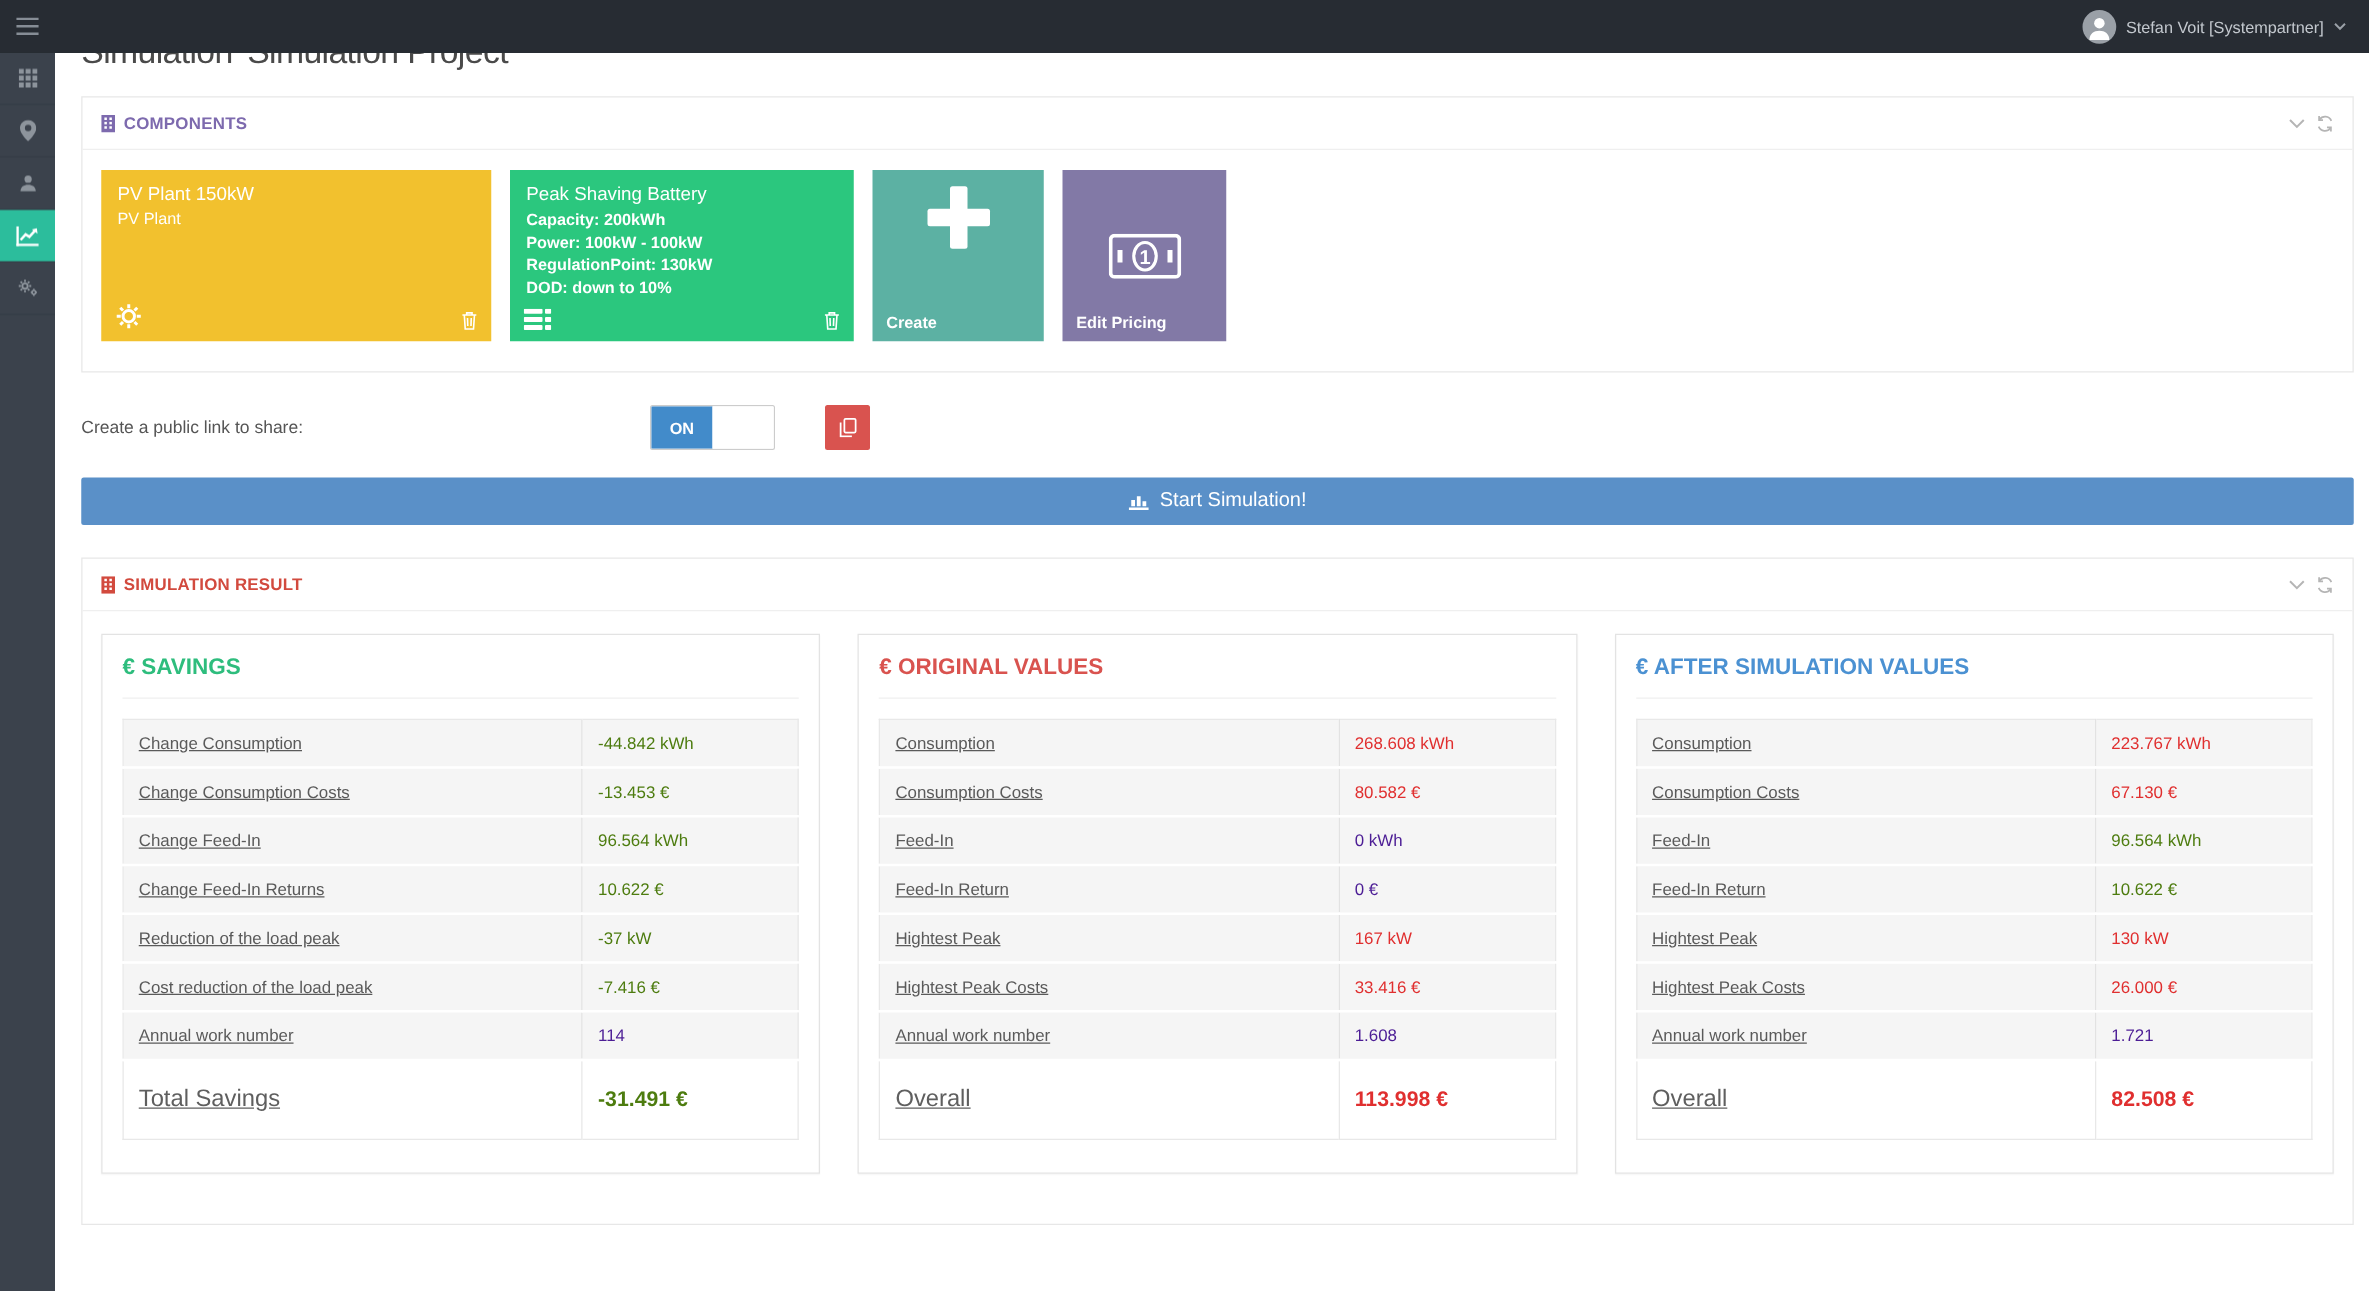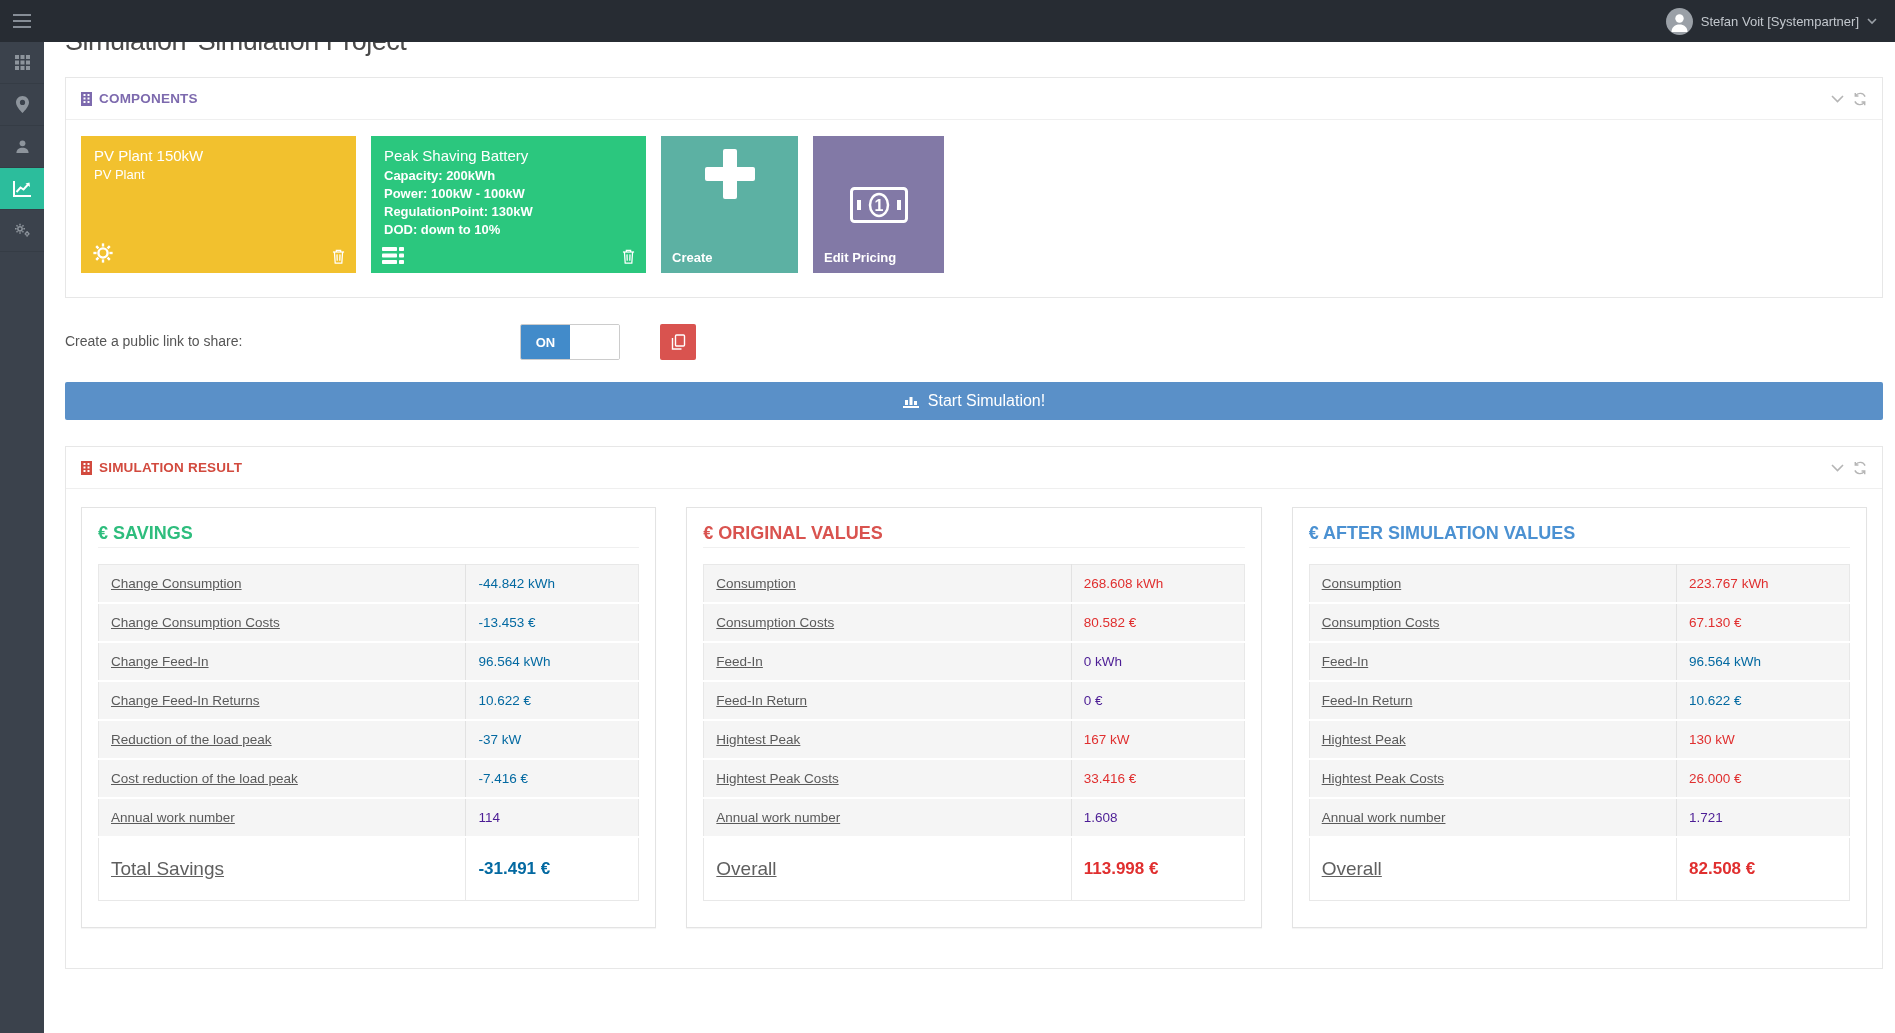--- a/index.html
+++ b/index.html
@@ -44,21 +44,21 @@
   }
   .panel-title { font-size:13.5px; font-weight:700; letter-spacing:.2px; display:flex; align-items:center; gap:7px; }
   .panel-title.purple { color:#7d6aae; }
   .panel-title.red { color:#d24a3e; }
   .panel-tools { margin-left:auto; display:flex; align-items:center; gap:9px; }
   .tool-btn { cursor:pointer; display:flex; align-items:center; }
   .panel-body { padding:16px 15px 24px; }
   
   .cards-row { display:flex; gap:15px; }
   .comp-card { position:relative; height:137px; color:#fff; padding:11px 13px; }
-  .comp-card.yellow { width:275px; background:#f2c12e; }
+  .comp-card.yellow { width:312px; background:#f2c12e; }
   .comp-card.green  { width:275px; background:#2bc77e; }
   .comp-card.create { width:137px; background:#5cb1a3; display:flex; justify-content:center; cursor:pointer; }
   .comp-card.purple { width:131px; background:#8279a6; display:flex; align-items:center; justify-content:center; cursor:pointer; }
   .comp-card .card-title { font-size:15px; font-weight:400; margin-bottom:3px; }
   .comp-card .card-sub { font-size:13px; font-weight:400; }
   .comp-card .card-detail { font-size:13px; font-weight:700; line-height:1.38; }
   .card-icon-bl { position:absolute; left:11px; bottom:9px; cursor:pointer; }
   .card-icon-br { position:absolute; right:11px; bottom:9px; cursor:pointer; }
   .card-label-bl { position:absolute; left:11px; bottom:8px; font-size:13px; font-weight:700; }
   
@@ -89,32 +89,32 @@
     color:#fff; font-size:16px; font-weight:400; cursor:pointer;
     display:flex; align-items:center; justify-content:center; gap:9px;
     font-family:"Liberation Sans","DejaVu Sans",sans-serif;
   }
   
   .results-body { display:flex; gap:30px; padding:18px 15px 40px; align-items:flex-start; }
   .result-card {
     flex:1; border:1px solid #e3e3e3; background:#fff; padding:15px 16px 26px;
     box-shadow:0 1px 1px rgba(0,0,0,.04);
   }
-  .result-title { font-size:18px; font-weight:700; padding-bottom:3px; border-bottom:1px solid #f0f0f0; margin-bottom:16px; }
+  .result-title { font-size:18px; font-weight:700; padding-bottom:14px; border-bottom:1px solid #f0f0f0; margin-bottom:16px; }
   .result-title.green { color:#2ebd7d; }
   .result-title.red { color:#d9534f; }
   .result-title.blue { color:#4b91d2; }
   table.result-table { width:100%; border-collapse:collapse; border:1px solid #e8e8e8; }
   .result-table td { font-size:13.5px; padding:11px 12px; }
   .result-table tr.data-row { background:#f5f5f5; border-bottom:2px solid #ffffff; }
   .result-table td.lbl { color:#5a5a5a; width:68%; border-right:1px solid #e2e2e2;text-decoration:underline; }
   .result-table tr.total-row { background:#fff; border-top:1px solid #e8e8e8; }
   .result-table tr.total-row td.lbl { font-size:19px; color:#5f5f5f; padding:20px 12px; border-right:1px solid #e8e8e8; }
   .result-table tr.total-row td.val { font-size:17px; font-weight:700; }
-  .tone-positive { color:#0369a1; }
+  .tone-positive { color:#4d7c0f; }
   .tone-negative { color:#e02f2f; }
   .tone-neutral { color:#4c1d95; }
   svg { display:block; }
 </style>
 </head>
 <body>
 
 <div class="navbar">
   <div class="hamburger">
     <span>

